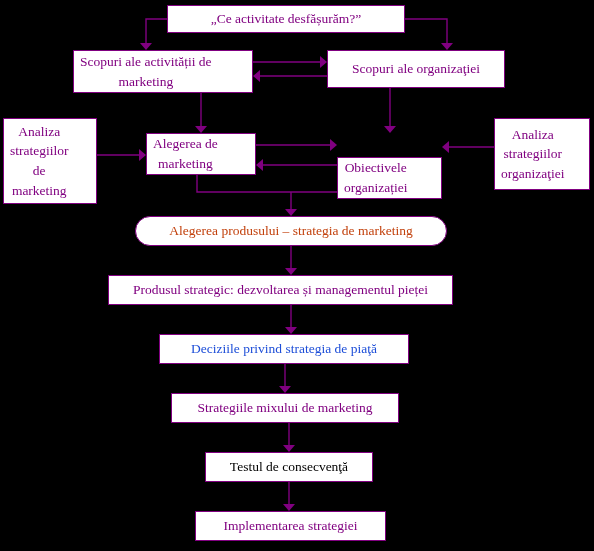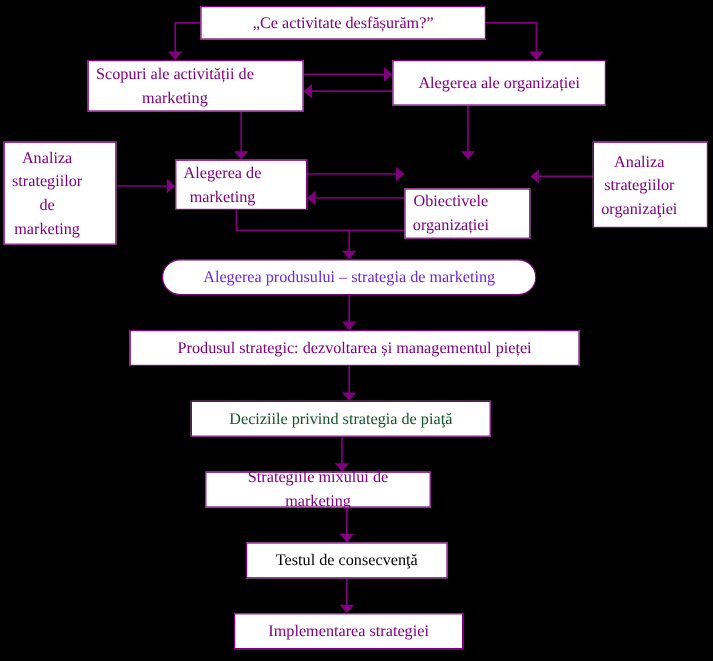--- a/index.html
+++ b/index.html
@@ -31,21 +31,21 @@
     position: absolute;
     box-sizing: border-box;
     background: #ffffff;
     border: 1px solid #800080;
     color: #800080;
     font-size: 13.5px;
     line-height: 1.45;
     display: flex;
     align-items: center;
     justify-content: center;
-    text-align: center;
+    text-align: left;
     padding: 2px 6px;
     z-index: 2;
   }
   .node.left-align {
     justify-content: flex-start;
     text-align: center;
   }
   .node .label {
     display: block;
     white-space: pre-line;
@@ -123,51 +123,51 @@
     </svg>
   <div id="node-layer">
       <div class="node" style="left: 167px; top: 5px; width: 238px; height: 28px; border-color: rgb(128, 0, 128); background: rgb(255, 255, 255); color: rgb(128, 0, 128);">
         <span class="label">„Ce activitate desfășurăm?”</span>
       </div>
       <div class="node left-align" style="left: 73px; top: 50px; width: 180px; height: 43px; border-color: rgb(128, 0, 128); background: rgb(255, 255, 255); color: rgb(128, 0, 128);">
         <span class="label">Scopuri ale activității de
 marketing</span>
       </div>
       <div class="node" style="left: 327px; top: 50px; width: 178px; height: 38px; border-color: rgb(128, 0, 128); background: rgb(255, 255, 255); color: rgb(128, 0, 128);">
-        <span class="label">Alegerea ale organizației</span>
+        <span class="label">Scopuri ale organizaţiei</span>
       </div>
       <div class="node left-align" style="left: 3px; top: 118px; width: 94px; height: 86px; border-color: rgb(128, 0, 128); background: rgb(255, 255, 255); color: rgb(128, 0, 128);">
         <span class="label">Analiza
 strategiilor
 de
 marketing</span>
       </div>
       <div class="node left-align" style="left: 146px; top: 133px; width: 110px; height: 42px; border-color: rgb(128, 0, 128); background: rgb(255, 255, 255); color: rgb(128, 0, 128);">
         <span class="label">Alegerea de
 marketing</span>
       </div>
       <div class="node left-align" style="left: 337px; top: 133px; width: 105px; height: 42px; border-color: rgb(128, 0, 128); background: rgb(255, 255, 255); color: rgb(128, 0, 128); margin-top: 24px;">
         <span class="label">Obiectivele
 organizației</span>
       </div>
       <div class="node left-align" style="left: 494px; top: 118px; width: 96px; height: 72px; border-color: rgb(128, 0, 128); background: rgb(255, 255, 255); color: rgb(128, 0, 128);">
         <span class="label">Analiza
 strategiilor
 organizaţiei</span>
       </div>
-      <div class="node" style="left: 135px; top: 216px; width: 312px; height: 30px; border-color: rgb(128, 0, 128); background: rgb(255, 255, 255); color: #6d28d9; border-radius: 15px;">
+      <div class="node" style="left: 135px; top: 216px; width: 312px; height: 30px; border-color: rgb(128, 0, 128); background: rgb(255, 255, 255); color: #c2410c; border-radius: 15px;">
         <span class="label">Alegerea produsului – strategia de marketing</span>
       </div>
-      <div class="node" style="left: 108px; top: 275px; width: 375px; height: 30px; border-color: rgb(128, 0, 128); background: rgb(255, 255, 255); color: rgb(128, 0, 128);">
+      <div class="node" style="left: 108px; top: 275px; width: 345px; height: 30px; border-color: rgb(128, 0, 128); background: rgb(255, 255, 255); color: rgb(128, 0, 128);">
         <span class="label">Produsul strategic: dezvoltarea și managementul pieței</span>
       </div>
-      <div class="node" style="left: 159px; top: 334px; width: 250px; height: 30px; border-color: rgb(128, 0, 128); background: rgb(255, 255, 255); color: #14532d;">
+      <div class="node" style="left: 159px; top: 334px; width: 250px; height: 30px; border-color: rgb(128, 0, 128); background: rgb(255, 255, 255); color: #1d4ed8;">
         <span class="label">Deciziile privind strategia de piaţă</span>
       </div>
-      <div class="node" style="left: 171px; top: 393px; width: 188px; height: 30px; border-color: rgb(128, 0, 128); background: rgb(255, 255, 255); color: rgb(128, 0, 128);">
+      <div class="node" style="left: 171px; top: 393px; width: 228px; height: 30px; border-color: rgb(128, 0, 128); background: rgb(255, 255, 255); color: rgb(128, 0, 128);">
         <span class="label">Strategiile mixului de marketing</span>
       </div>
       <div class="node" style="left: 205px; top: 452px; width: 168px; height: 30px; border-color: rgb(128, 0, 128); background: rgb(255, 255, 255); color: #000000;">
         <span class="label">Testul de consecvenţă</span>
       </div>
       <div class="node" style="left: 195px; top: 511px; width: 191px; height: 30px; border-color: rgb(128, 0, 128); background: rgb(255, 255, 255); color: rgb(128, 0, 128);">
         <span class="label">Implementarea strategiei</span>
       </div>
     </div>
 </div>

